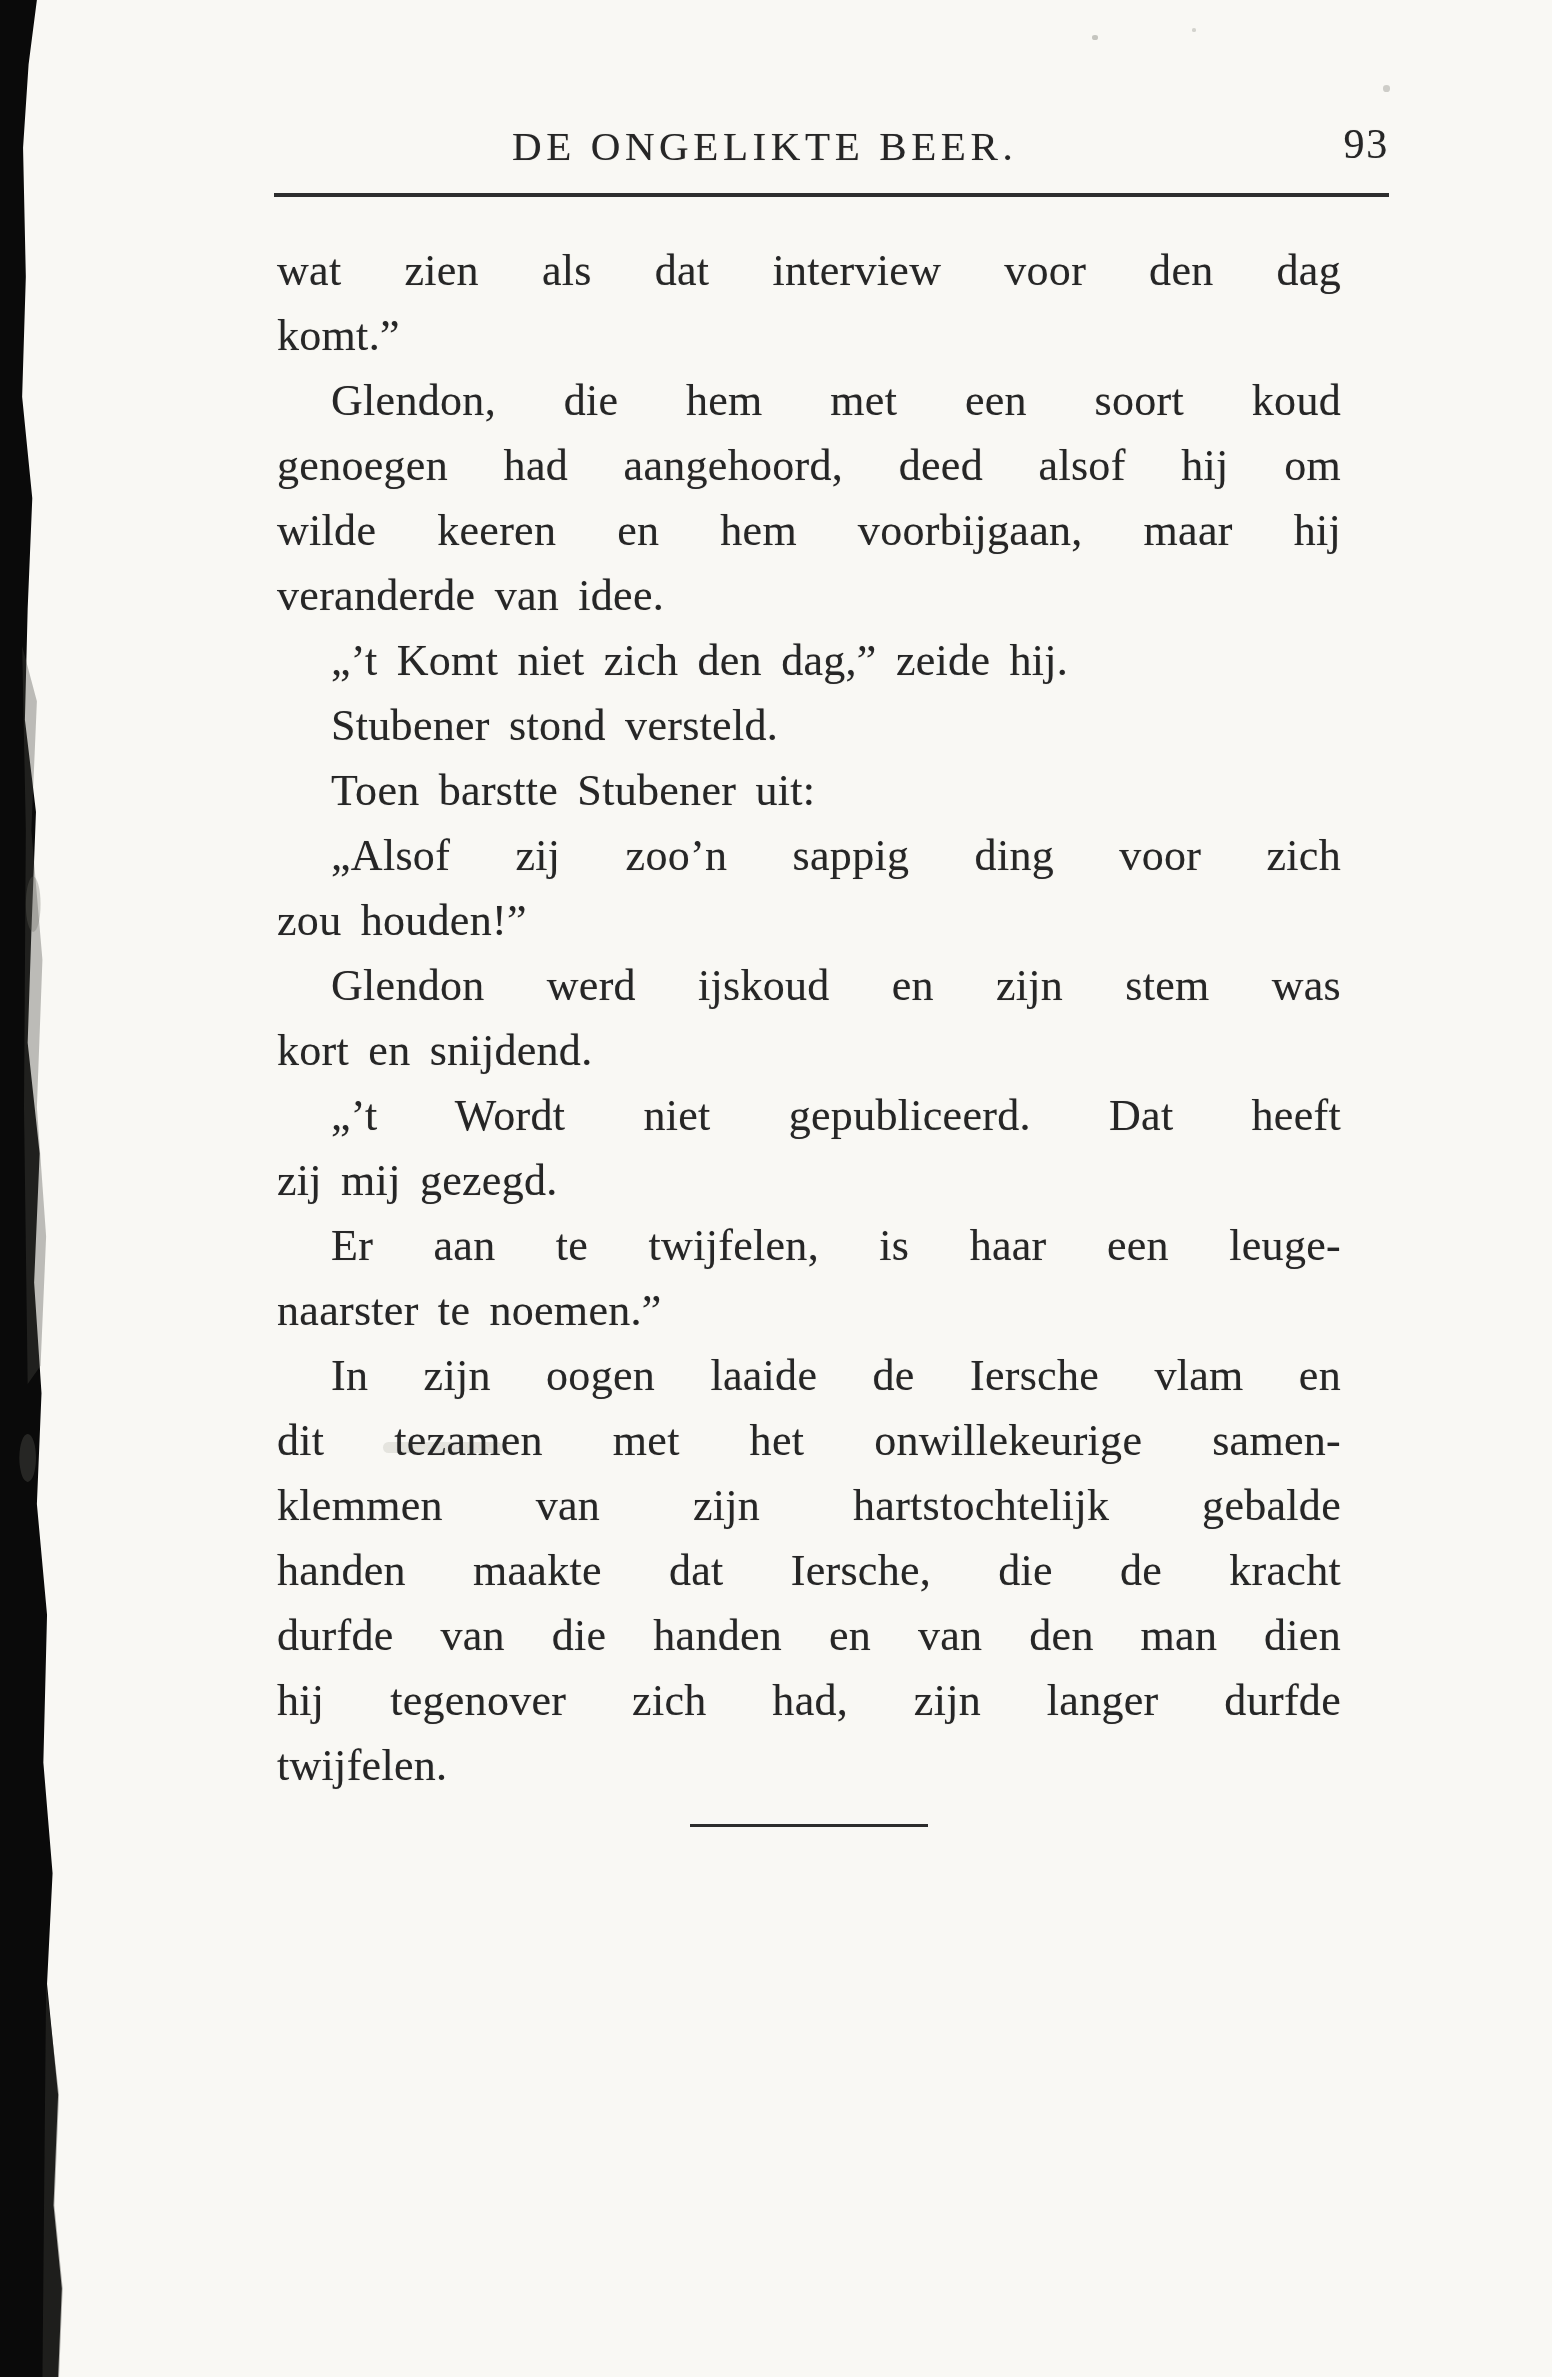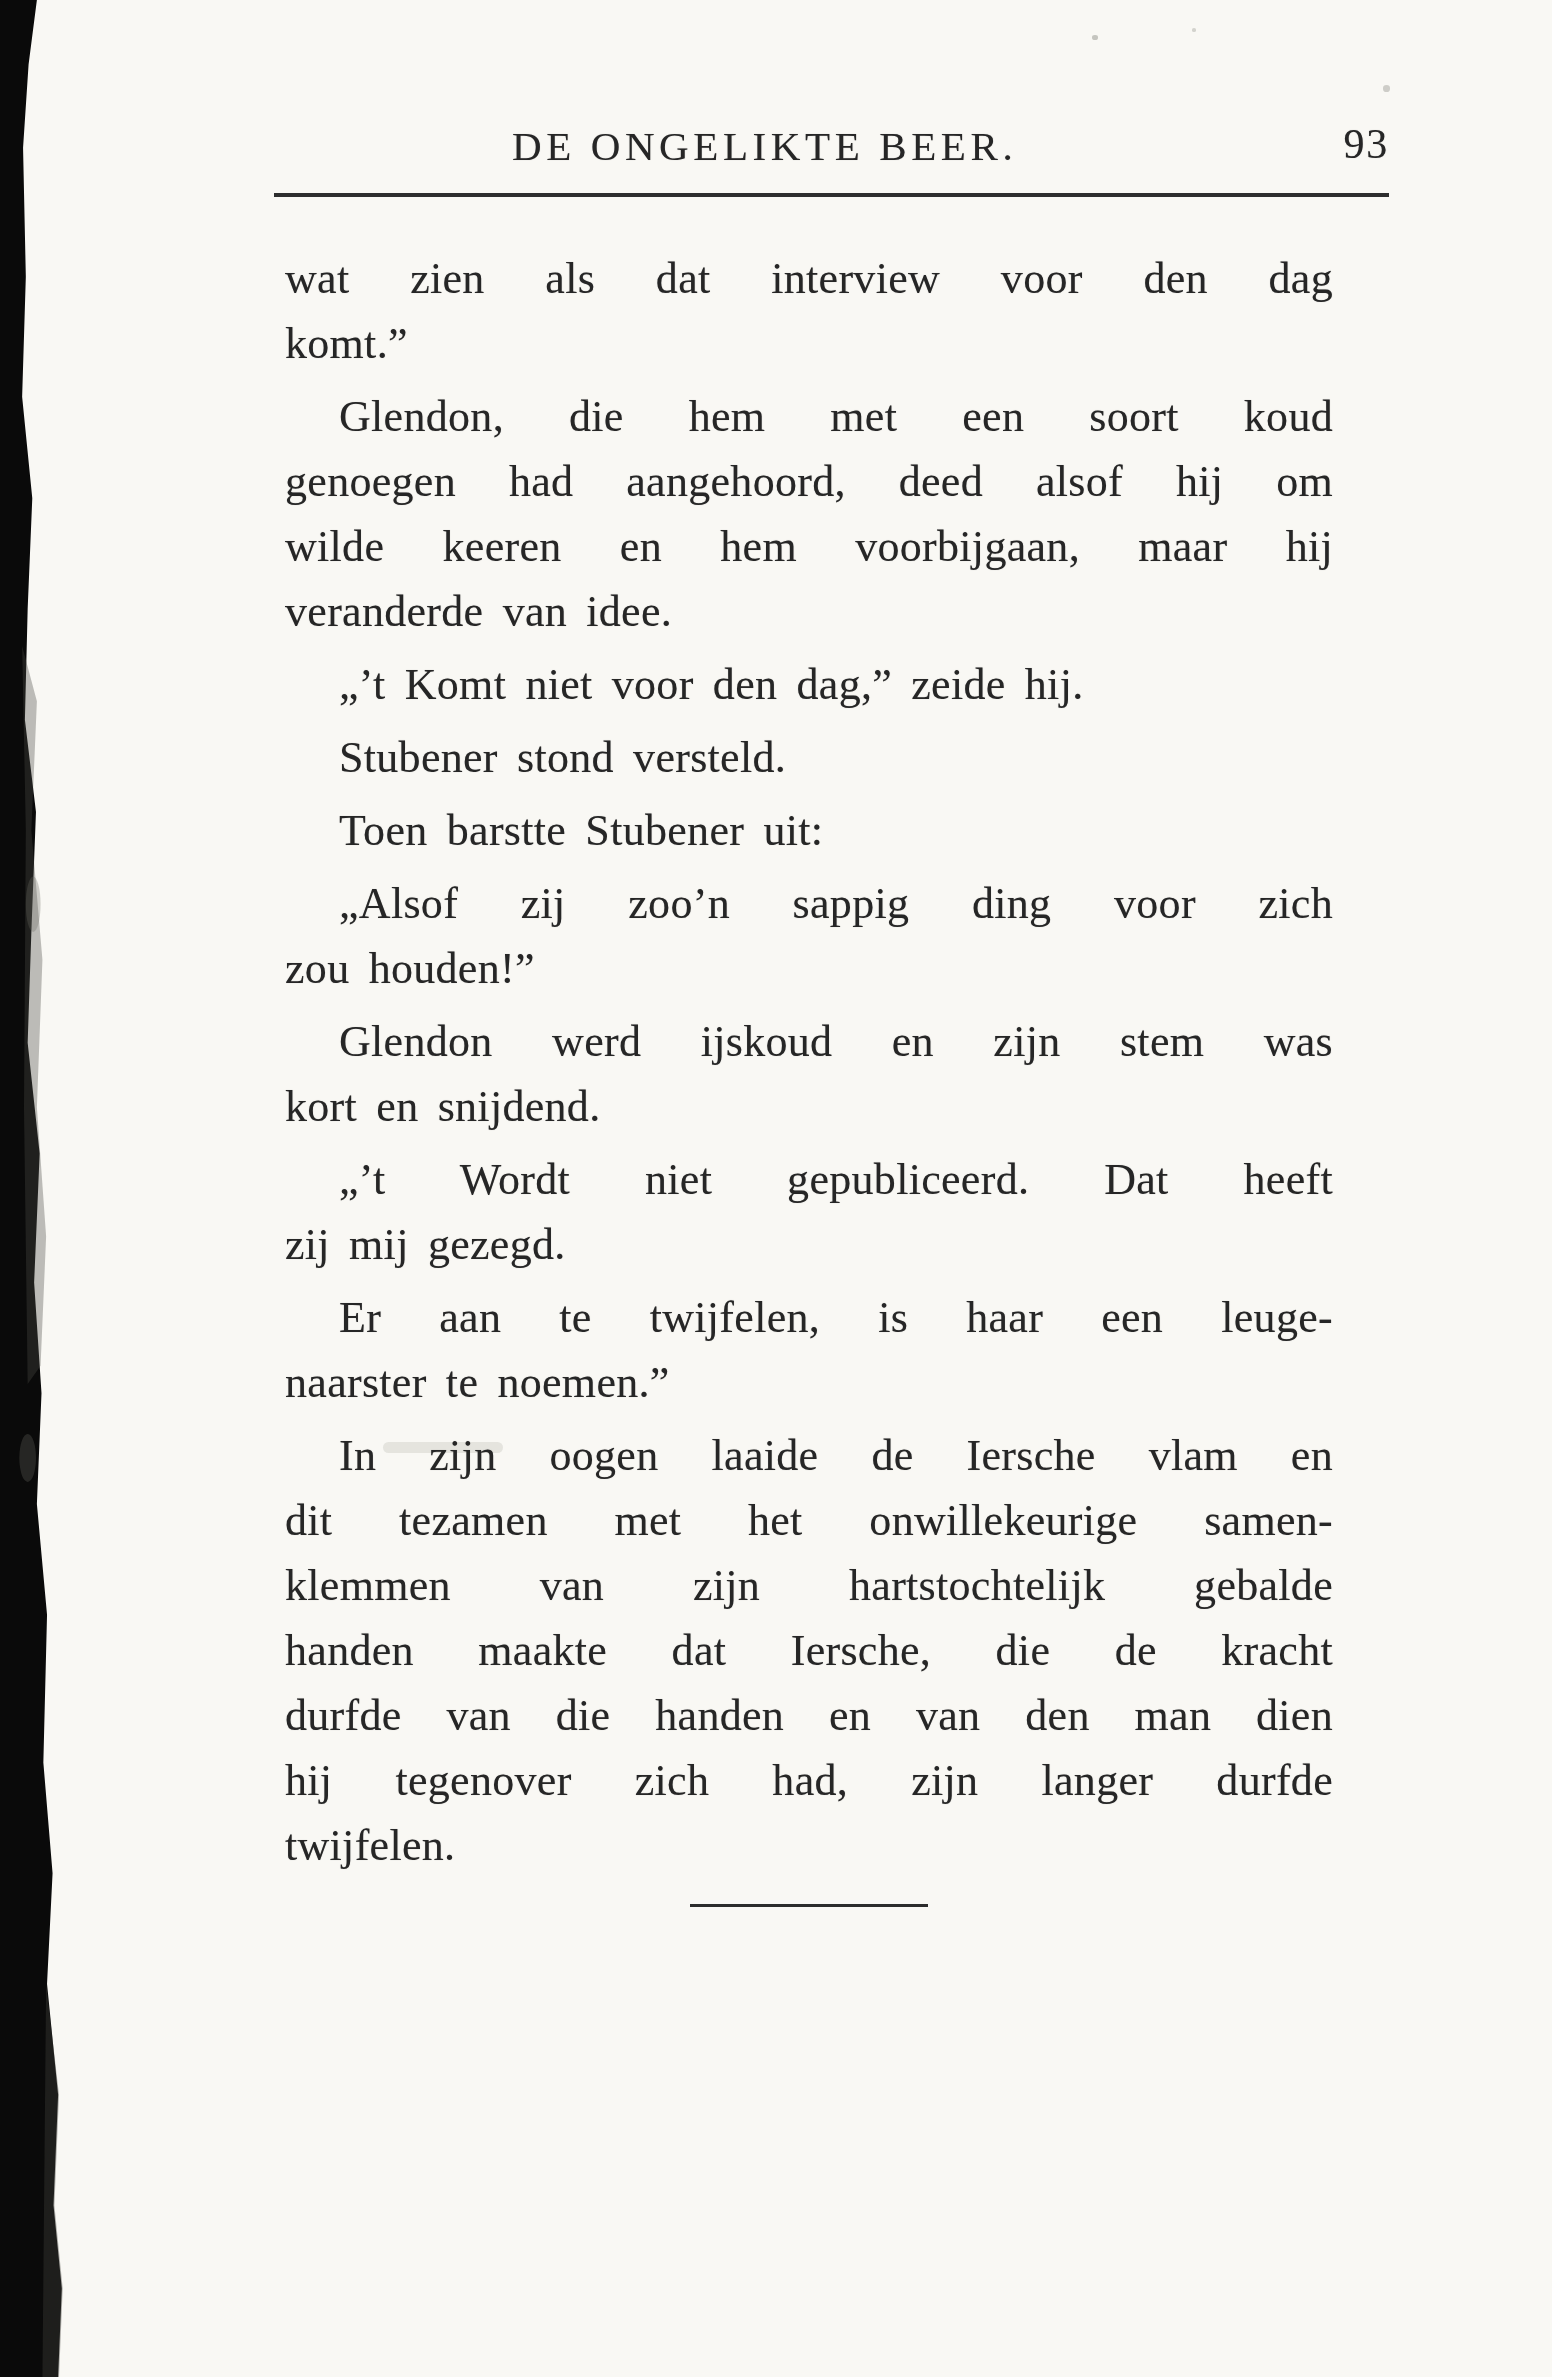--- a/index.html
+++ b/index.html
@@ -66,21 +66,21 @@
     position: absolute;
     top: 238px;
     left: 277px;
     width: 1064px;
     font-size: 44px;
     line-height: 65px;
     word-spacing: 0.18em;
     letter-spacing: 0.3px;
     text-shadow: 0 0 0.9px rgba(38,38,38,.35);
   }
-  .para { margin: 8px; }
+  .para { margin: 0; }
   .line { min-height: 65px; }
   .j {
     text-align: justify;
     text-align-last: justify;
     text-justify: inter-word;
   }
   .ind { text-indent: 54px; }
 
   .end-rule {
     width: 238px;
@@ -141,21 +141,21 @@
     </div>
 
     <div class="para">
       <div class="line j ind">Glendon, die hem met een soort koud</div>
       <div class="line j">genoegen had aangehoord, deed alsof hij om</div>
       <div class="line j">wilde keeren en hem voorbijgaan, maar hij</div>
       <div class="line">veranderde van idee.</div>
     </div>
 
     <div class="para">
-      <div class="line ind">„’t Komt niet voor den dag,” zeide hij.</div>
+      <div class="line ind">„’t Komt niet zich den dag,” zeide hij.</div>
     </div>
 
     <div class="para">
       <div class="line ind">Stubener stond versteld.</div>
     </div>
 
 
     <div class="para">
       <div class="line ind">Toen barstte Stubener uit:</div>
     </div>

